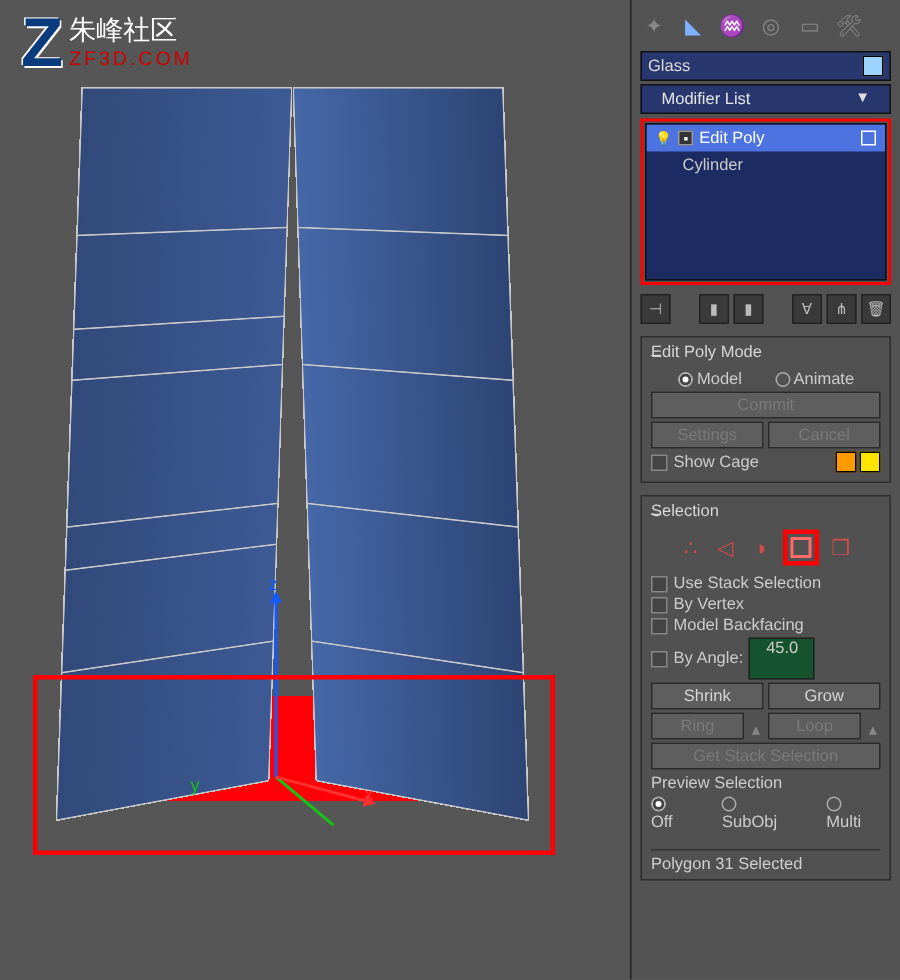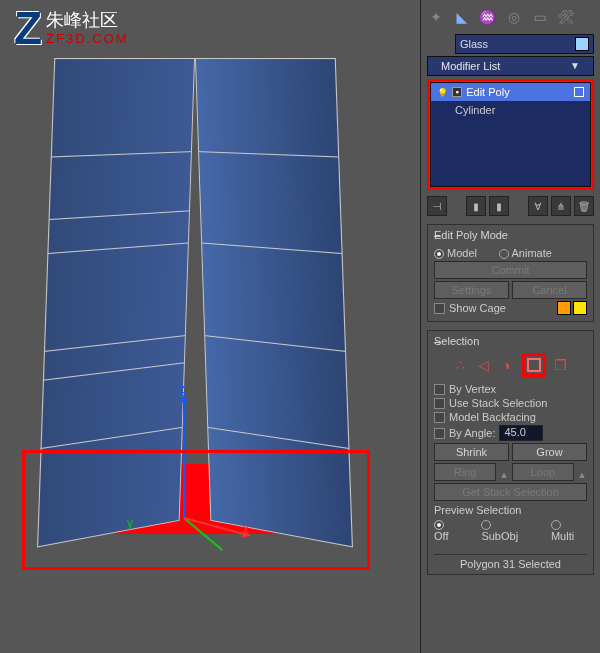--- a/index.html
+++ b/index.html
@@ -25,21 +25,21 @@
   .axis-y{ position:absolute; bottom:0; left:12px; width:2px; height:50px; background:#15c315; transform-origin:bottom; transform:rotate(130deg);}
   .axis-y-lbl{ position:absolute; bottom:-12px; left:-44px; color:#15c315; font-size:12px;}
   .axis-x{ position:absolute; bottom:0; left:12px; width:2px; height:65px; background:#ff3030; transform-origin:bottom; transform:rotate(105deg);}
   .axis-x::after{content:"";position:absolute;top:-8px;left:-3px;border:4px solid transparent;border-bottom:8px solid #ff3030;}
   .axis-x-lbl{ position:absolute; bottom:-18px; left:72px; color:#ff3030; font-size:12px;}
   .redbox1 { position:absolute; top:450px; left:22px; width:348px; height:120px; border:3px solid #ff0000; pointer-events:none;}
   
   .panel { position: absolute; right: 0; top: 0; width: 180px; height: 653px; background: #535353; border-left: 1px solid #222; padding: 6px; }
   .icon-row { display:flex; gap:8px; height:22px; margin-bottom:6px; align-items:center; color:#777;}
   .icon-row .pip{ width:18px; height:18px; display:flex; align-items:center; justify-content:center; font-size:14px; color:#888;}
-  .field { background:#29376f; border:1px solid #111; height:20px; line-height:18px; padding:0 4px; color:#dcdcdc; margin-bottom:2px; display:flex; justify-content:space-between; align-items:center;margin-left:28px;}
+  .field { background:#29376f; border:1px solid #111; height:20px; line-height:18px; padding:0 4px; color:#dcdcdc; margin-bottom:2px; display:flex; justify-content:space-between; align-items:center;}
   .field .sw{ width:14px; height:14px; background:#9ad4ff; border:1px solid #000;}
   .stack-top{ background:#29376f; border:1px solid #111; height:20px; line-height:18px; padding:0 13px; color:#e6e6e6; display:flex; align-items:center; justify-content:space-between;}
   .stack-top .tri{ color:#ddd; font-size:10px;}
   .stack { border:1px solid #111; background:#1d2b63; height:105px; overflow:hidden;}
   .stack-row{ display:flex; align-items:center; height:18px; padding:0 6px; gap:4px; font-size:11px;}
   .stack-row.sel{ background:#4d73e0; color:#fff;}
   .stack-row .bulb:before{content:"\1F4A1"; font-size:9px;}
   .stack-row .plus{ width:10px; height:10px; border:1px solid #999; display:flex; align-items:center; justify-content:center; font-size:9px; background:#333;}
   .stack-row .endbox{ margin-left:auto; width:10px; height:10px; border:1px solid #fff;}
   .redbox2{ border:2px solid #ff0000; padding:1px; margin:3px 0;}
@@ -48,31 +48,31 @@
   .rollout{ border:1px solid #2f2f2f; background:#515151; padding:4px 6px; margin-top:8px; font-size:11px;}
   .rollout .hdr{ text-align:left; position:relative; margin-bottom:6px; color:#d6d6d6;}
   .rollout .hdr::before{ content:"–"; position:absolute; left:0; top:0; font-size:12px;}
   .radio-row{ display:flex; gap:20px; align-items:center; margin:2px 0;}
   .radio{ width:10px; height:10px; border-radius:50%; border:1px solid #aaa; display:inline-block; vertical-align:middle;}
   .radio.on{ background:#fff; box-shadow:inset 0 0 0 2px #444;}
   .nocur{ text-align:center; color:#bbb; margin:2px 0;}
   .btn{ background:#5e5e5e; border:1px solid #2b2b2b; height:18px; line-height:16px; text-align:center; color:#d4d4d4; font-size:11px; flex:1;}
   .btn.dis{ color:#7a7a7a;}
   .two-btn{ display:flex; gap:3px; margin:2px 0;align-items:flex-end;}
-  .chk-row{ display:flex; align-items:center; gap:4px; margin:2px 0;}
+  .chk-row{ display:flex; align-items:center; gap:4px; margin:2px 0;text-align:center;}
   .chk{ width:11px; height:11px; border:1px solid #888; background:#444;}
   .swatches{ margin-left:auto; display:flex; gap:2px;}
   .sw-o{ width:14px;height:14px;background:#ff9a00;border:1px solid #000;}
   .sw-y{ width:14px;height:14px;background:#ffe400;border:1px solid #000;}
   .sel-icons{ display:flex; gap:7px; align-items:center; justify-content:center; margin:6px 0;}
   .sel-icons .si{ width:16px;height:16px; display:flex;align-items:center;justify-content:center; color:#d84a4a; font-size:14px;}
   .redsq{ border:3px solid #ff0000; padding:1px; }
   .polyicon{ width:14px;height:14px;border:2px solid #ff6b6b;}
-  .spin{ background:#0f172a; border:1px solid #222; height:16px; padding:0 4px; width:44px; display:inline-block;}
-  .status{ text-align:center; color:#cfcfcf; margin-top:12px; border-top:1px solid #333; padding-top:3px;}
+  .spin{ background:#14532d; border:1px solid #222; height:28px; padding:0 4px; width:44px; display:inline-block;}
+  .status{ text-align:left; color:#cfcfcf; margin-top:12px; border-top:1px solid #333; padding-top:3px;}
 </style>
 </head>
 <body>
 
 <div class="viewport">
   <div class="watermark-top">
     <div class="z-logo">Z</div>
     <div>
       <div class="z-text">朱峰社区</div>
       <div class="zf3d">ZF3D.COM</div>
@@ -151,21 +151,21 @@
     </div>
     <div style="display:flex;gap:3px">
       <div class="mini-btn">∀</div>
       <div class="mini-btn">⋔</div>
       <div class="mini-btn">🗑</div>
     </div>
   </div>
 
   <div class="rollout">
     <div class="hdr">Edit Poly Mode</div>
-    <div class="radio-row" style="justify-content:flex-start;gap:22px">
+    <div class="radio-row" style="justify-content:center;gap:22px">
       <span><span class="radio on"></span> <span>Model</span></span>
       <span><span class="radio"></span> <span>Animate</span></span>
     </div>
     <div class="two-btn">
         <div class="btn dis">Commit</div>
       </div>
     <div class="two-btn">
       <div class="btn dis">Settings</div>
       <div class="btn dis">Cancel</div>
     </div>
@@ -187,25 +187,25 @@
       <span class="si">◑</span>
       <span class="redsq">
         <span class="si">
             <span class="polyicon"></span>
           </span>
       </span>
       <span class="si">❒</span>
     </div>
     <div class="chk-row">
         <span class="chk"></span>
+        <span>Use Stack Selection</span>
+      </div>
+    <div class="chk-row">
+        <span class="chk"></span>
         <span>By Vertex</span>
-      </div>
-    <div class="chk-row">
-        <span class="chk"></span>
-        <span>Use Stack Selection</span>
       </div>
     <div class="chk-row">
         <span class="chk"></span>
         <span>Model Backfacing</span>
       </div>
     <div class="chk-row">
       <span class="chk"></span>
       <span>By Angle:</span>
       <span class="spin">45.0</span>
     </div>

